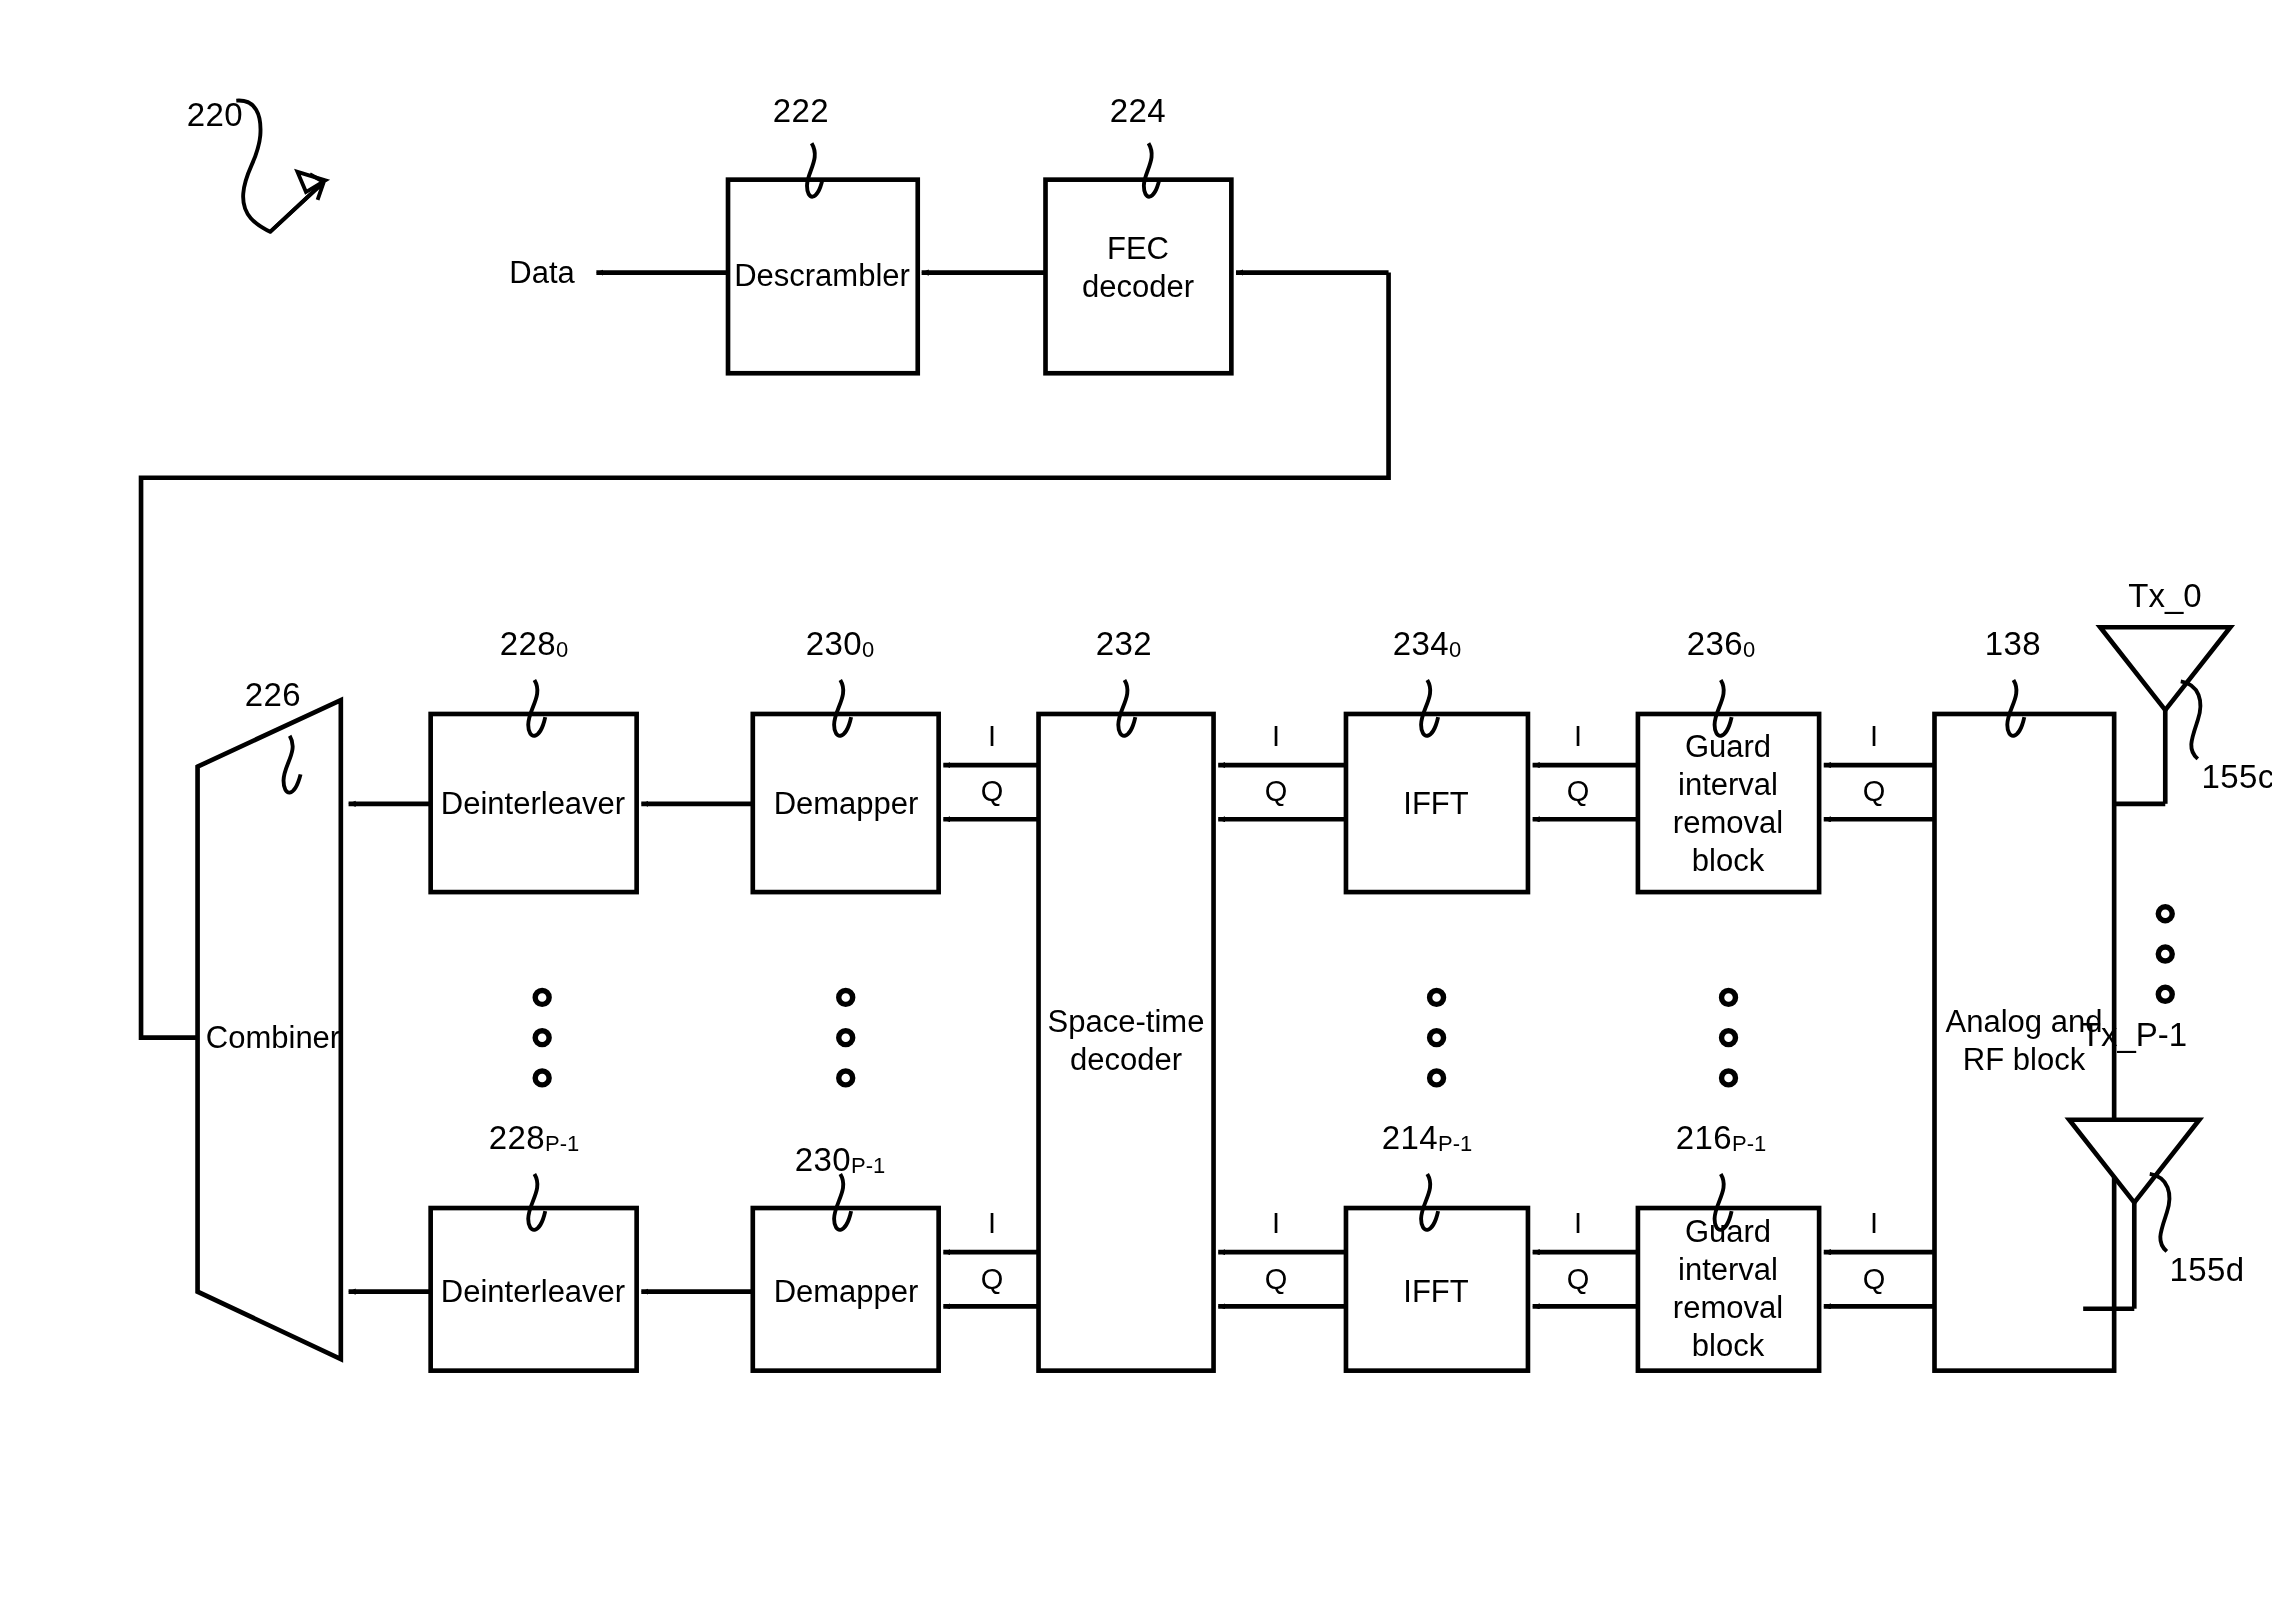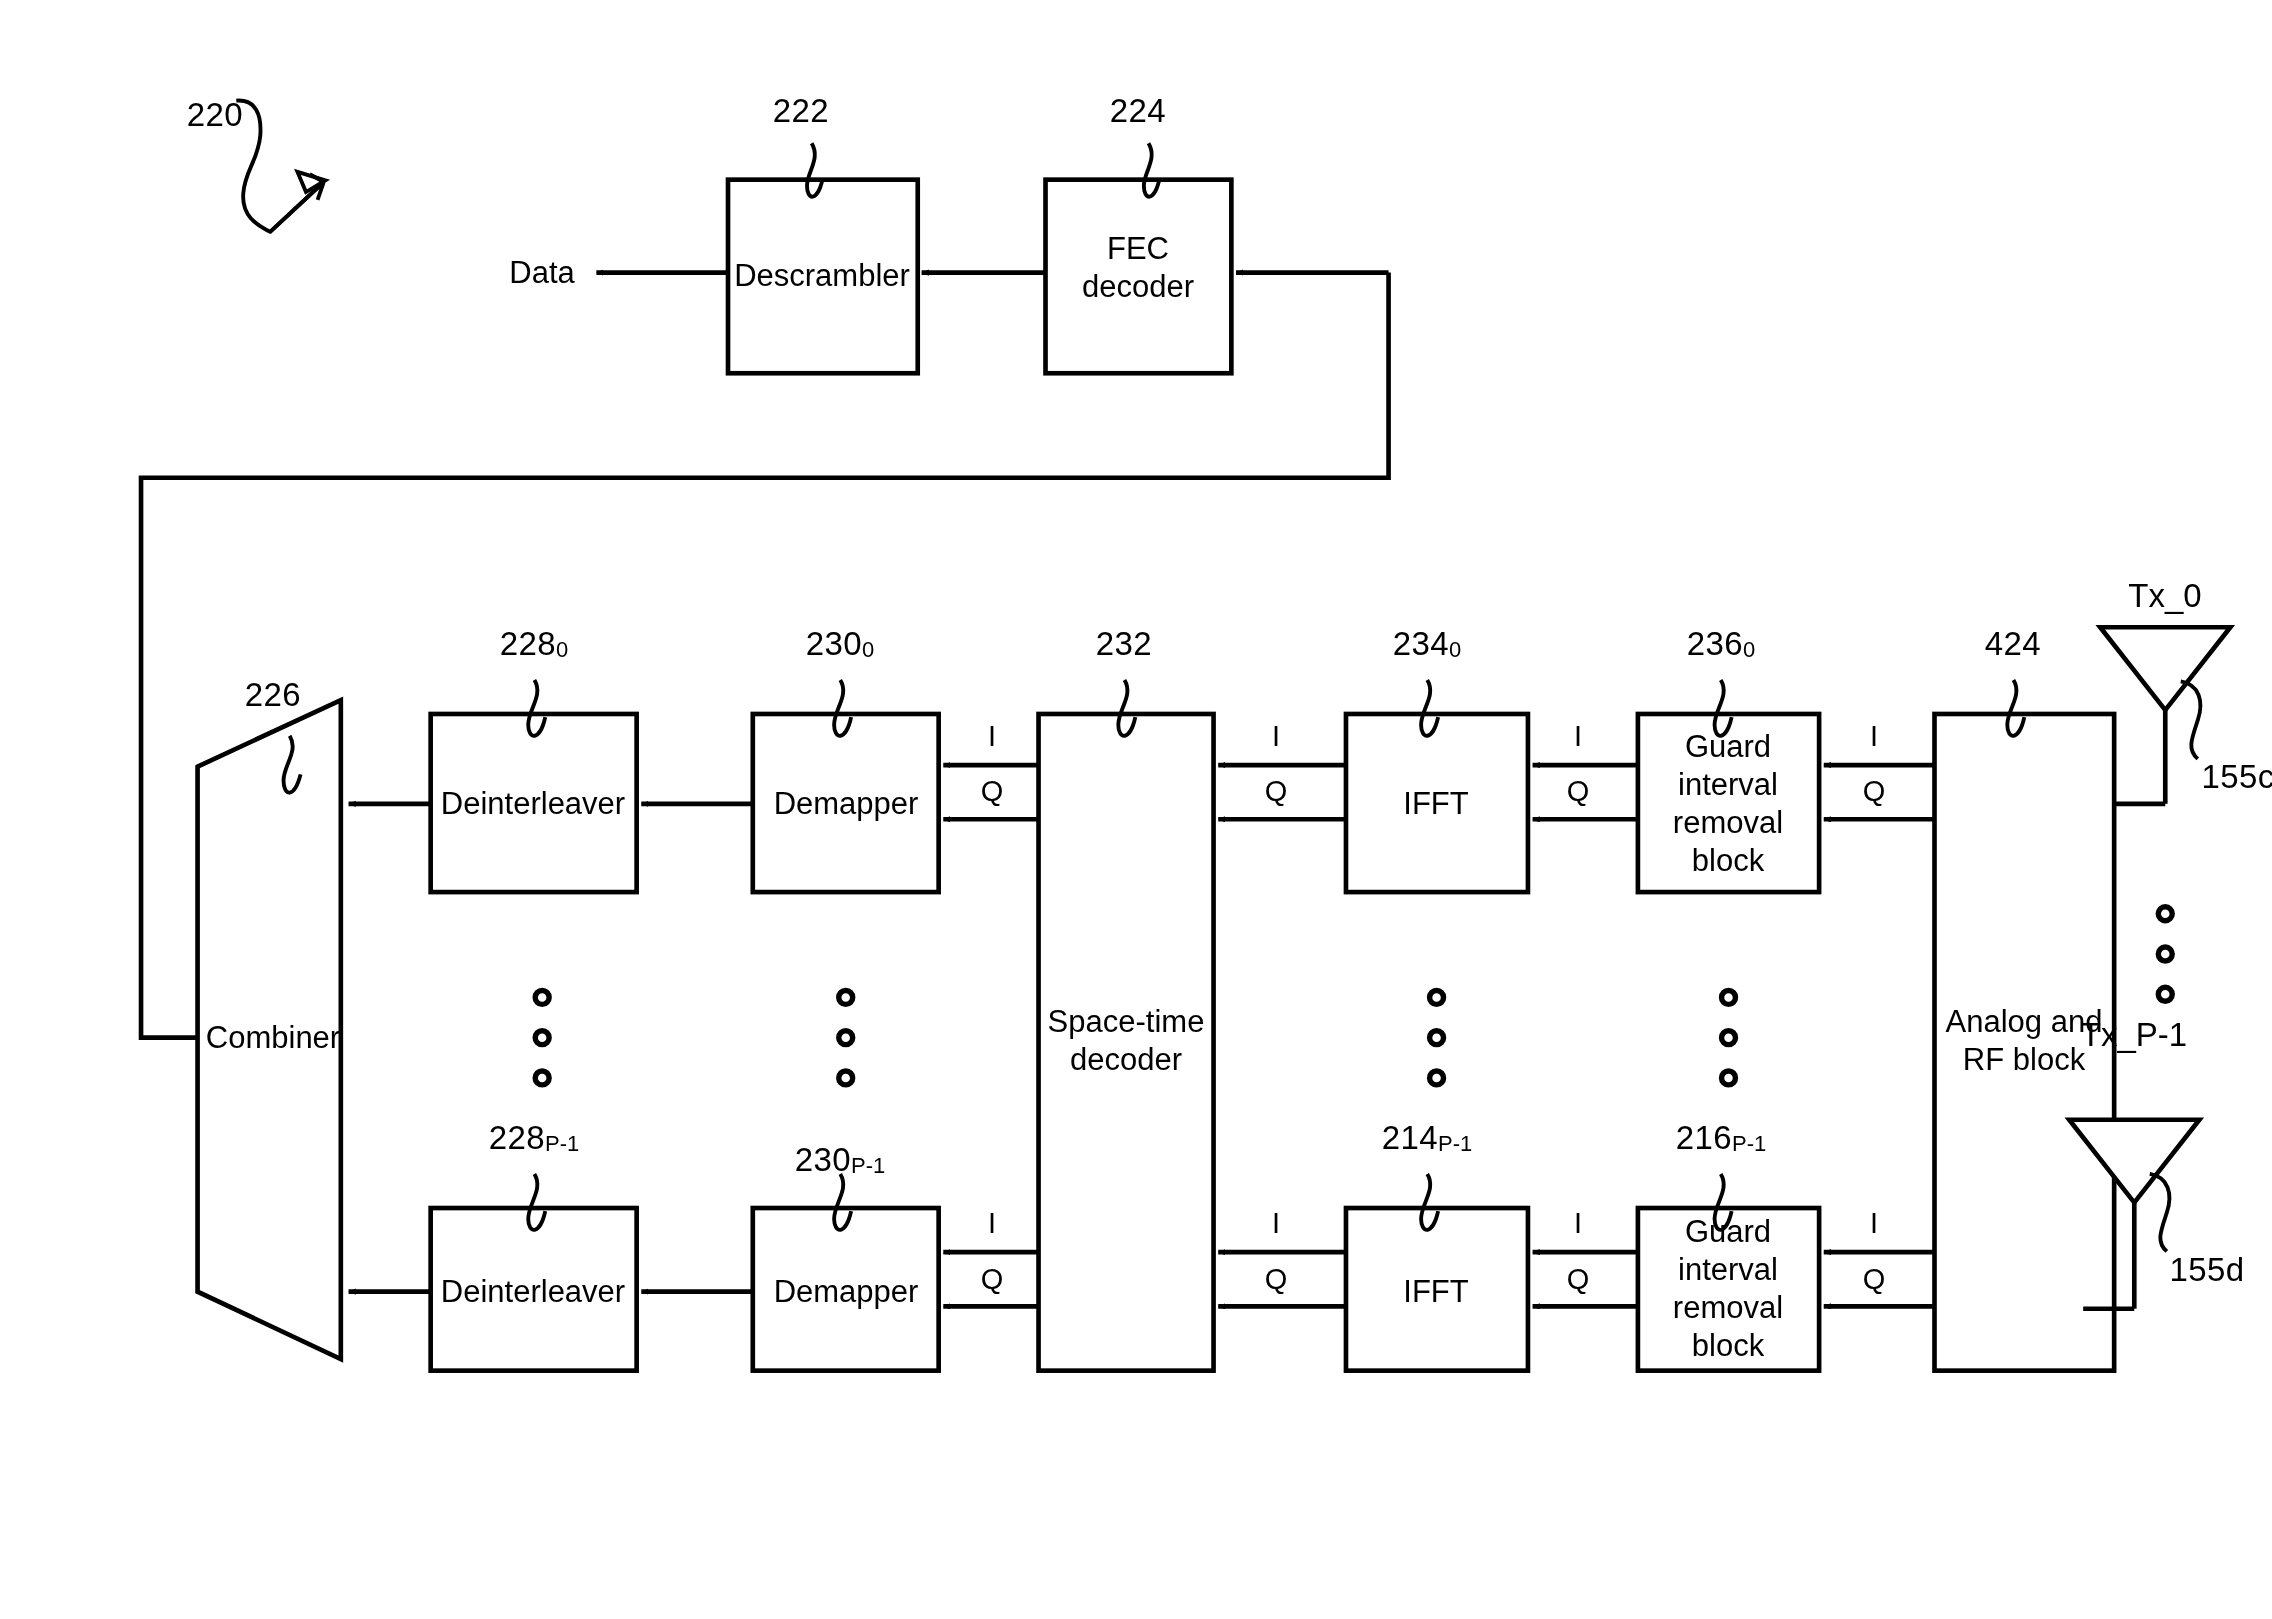--- a/index.html
+++ b/index.html
@@ -180,21 +180,21 @@
   <div class="txt blk-label" style="left:1126px;top:1041px;"><span>Space-time<br>decoder</span></div>
   <div class="txt ref" style="left:1124px;top:644px;">232</div>
 
   <div class="txt blk-label" style="left:1436px;top:804px;">IFFT</div>
   <div class="txt ref" style="left:1427px;top:644px;"><span>234</span><sub>0</sub></div>
 
   <div class="txt blk-label" style="left:1728px;top:804px;"><span>Guard<br>interval<br>removal<br>block</span></div>
   <div class="txt ref" style="left:1721px;top:644px;"><span>236</span><sub>0</sub></div>
 
   <div class="txt blk-label" style="left:2024px;top:1041px;"><span>Analog and<br>RF block</span></div>
-  <div class="txt ref" style="left:2013px;top:644px;">424</div>
+  <div class="txt ref" style="left:2013px;top:644px;">138</div>
 
   <div class="txt sig" style="left:992px;top:736px;">I</div>
   <div class="txt sig" style="left:992px;top:791px;">Q</div>
   <div class="txt sig" style="left:1276px;top:736px;">I</div>
   <div class="txt sig" style="left:1276px;top:791px;">Q</div>
   <div class="txt sig" style="left:1578px;top:736px;">I</div>
   <div class="txt sig" style="left:1578px;top:791px;">Q</div>
   <div class="txt sig" style="left:1874px;top:736px;">I</div>
   <div class="txt sig" style="left:1874px;top:791px;">Q</div>
 

